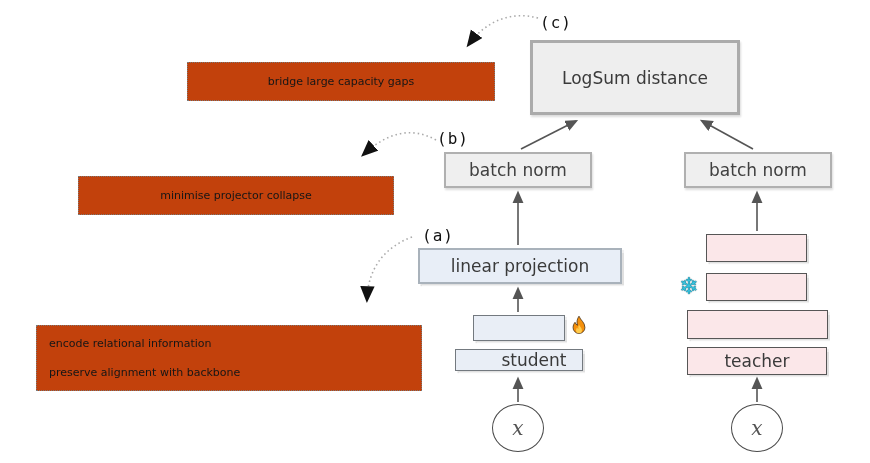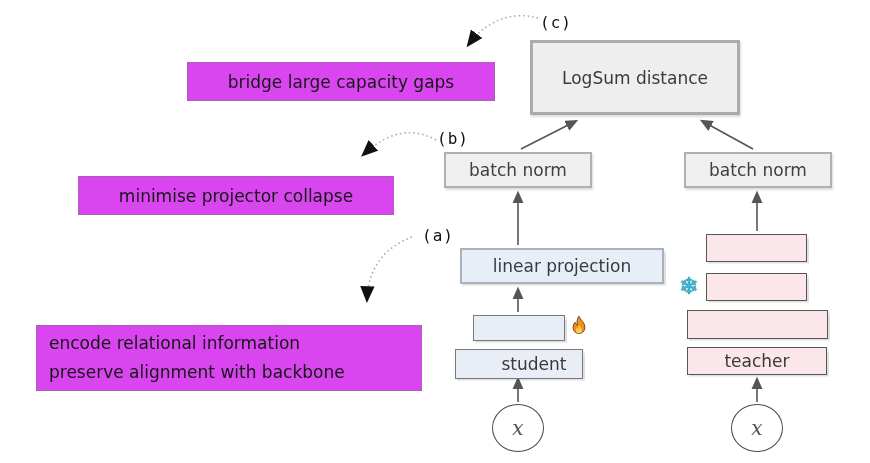--- a/index.html
+++ b/index.html
@@ -6,21 +6,21 @@
   .canvas{
     position:relative;width:870px;height:463px;background:#ffffff;
     font-family:"DejaVu Sans","Liberation Sans",sans-serif;overflow:hidden;
   }
   .overlay{position:absolute;left:0;top:0;width:870px;height:463px;pointer-events:none;}
   .box{
     position:absolute;box-sizing:border-box;display:flex;
     align-items:center;justify-content:center;text-align:center;
   }
   .dotted-box{
-    border:1px dotted #7a7a7a;background:#d946ef;color:#161616;font-size:17px;
+    border:1px dotted #7a7a7a;background:#c2410c;color:#161616;font-size:11px;
   }
   .encode-box{
     flex-direction:column;align-items:flex-start;justify-content:center;
     padding-left:12px;line-height:29px;text-align:left;
   }
   .node-gray{
     background:#efefef;border:2px solid #b0b0b0;color:#404040;font-size:17px;
     box-shadow:1px 2px 2px rgba(0,0,0,0.14);
   }
   .node-logsum{
@@ -110,26 +110,26 @@
     <div class="logsum-title">LogSum distance</div>
   </div>
 
   <div class="box node-gray" style="left:444px;top:152px;width:148px;height:36px;">
     <span>batch norm</span>
   </div>
   <div class="box node-gray" style="left:684px;top:152px;width:148px;height:36px;">
     <span>batch norm</span>
   </div>
 
-  <div class="box node-lp" style="left:418px;top:248px;width:204px;height:36px;margin-left:42px;">
+  <div class="box node-lp" style="left:418px;top:248px;width:204px;height:36px;">
     <span>linear projection</span>
   </div>
 
   <div class="box node-blue" style="left:473px;top:315px;width:92px;height:26px;"></div>
-  <div class="box node-blue" style="left:455px;top:349px;width:128px;height:30px;padding-left:30px;">
+  <div class="box node-blue" style="left:455px;top:349px;width:128px;height:22px;padding-left:30px;">
     <span>student</span>
   </div>
 
   <div class="icon" style="left:566px;top:314px;width:26px;height:26px;">
     <svg viewBox="0 0 36 36" width="26" height="26">
       <path fill="#f4900c" stroke="#35220c" stroke-width="1" d="M18 3c2.2 6 8.2 8.2 8.2 15.8a8.2 8.2 0 0 1-16.4 0c0-3 1.2-5.4 2.7-7.3.5 2 1.7 3.3 3.5 4.1C14.4 11.3 15.4 6.6 18 3z"></path>
       <path fill="#ffcc4d" d="M18 15c1.6 3 4.1 4.3 4.1 7.6a4.1 4.1 0 0 1-8.2 0c0-1.6.6-2.9 1.5-4 .4 1.1 1 1.7 1.9 2.2-.6-2.2-.2-4 .7-5.8z"></path>
     </svg>
   </div>
 

